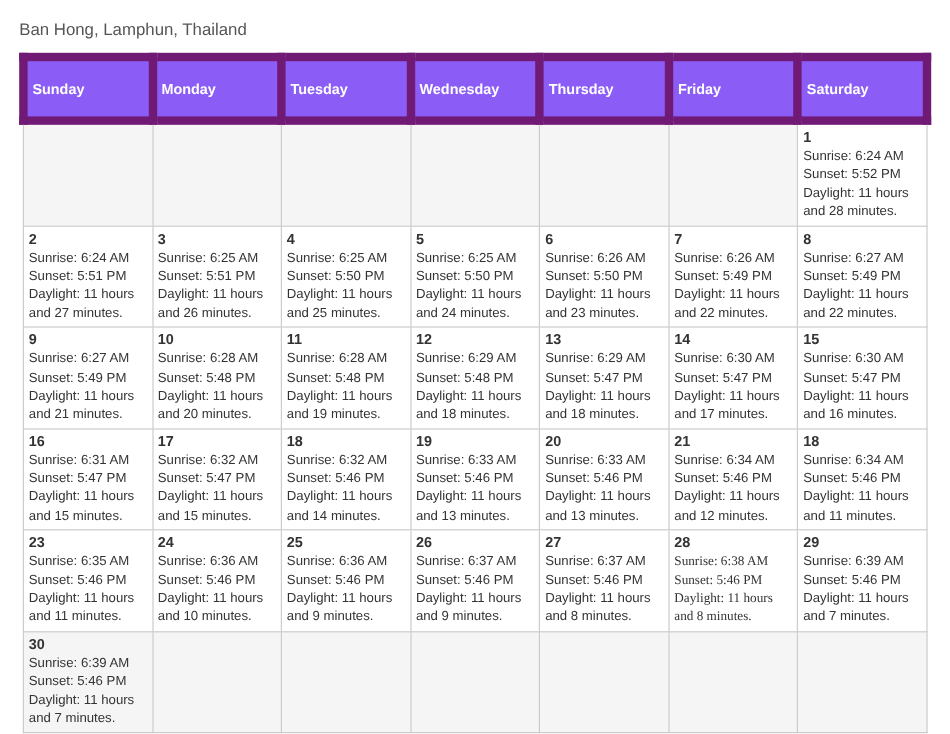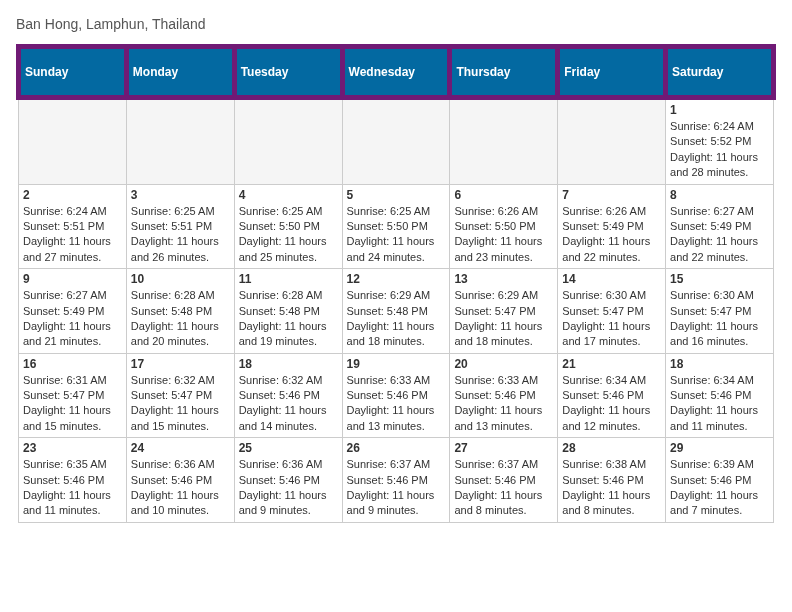--- a/index.html
+++ b/index.html
@@ -34,27 +34,27 @@
       font-size: 14px;
       color: #555;
       text-align: right;
     }
     .calendar {
       width: 100%;
       border-collapse: collapse;
       border: 1px solid #ccc;
     }
     .calendar th {
-      background: #0369a1;
+      background: #8b5cf6;
       color: #fff;
       font-size: 12px;
       font-weight: bold;
       padding: 16px 4px;
       text-align: left;
-      border: 5px solid #701a75;
+      border: 7px solid #701a75;
     }
     .calendar td {
       border: 1px solid #ccc;
       vertical-align: top;
       padding: 3px 4px;
       width: 108px;
       min-height: 70px;
       font-size: 10px;
       color: #333;
       background: #fff;
@@ -299,27 +299,42 @@
         </td>
         <td>
           <span class="day-number">27</span>
           <div class="day-info" style="white-space: pre-line;">Sunrise: 6:37 AM
 Sunset: 5:46 PM
 Daylight: 11 hours
 and 8 minutes.</div>
         </td>
         <td>
           <span class="day-number">28</span>
-          <div class="day-info" style="white-space: pre-line;">Sunrise: 6:38 AM
+          <div class="day-info" style="white-space: pre-line; font-family: Liberation Serif, serif;">Sunrise: 6:38 AM
 Sunset: 5:46 PM
 Daylight: 11 hours
 and 8 minutes.</div>
         </td>
         <td>
           <span class="day-number">29</span>
           <div class="day-info" style="white-space: pre-line;">Sunrise: 6:39 AM
 Sunset: 5:46 PM
 Daylight: 11 hours
 and 7 minutes.</div>
         </td>
+      </tr>
+      <tr class="row-30">
+        <td>
+          <span class="day-number">30</span>
+          <div class="day-info" style="white-space: pre-line;">Sunrise: 6:39 AM
+Sunset: 5:46 PM
+Daylight: 11 hours
+and 7 minutes.</div>
+        </td>
+        <td class="empty"></td>
+        <td class="empty"></td>
+        <td class="empty"></td>
+        <td class="empty"></td>
+        <td class="empty"></td>
+        <td class="empty"></td>
       </tr>
     </tbody>
 </table>
 
 </body></html>

